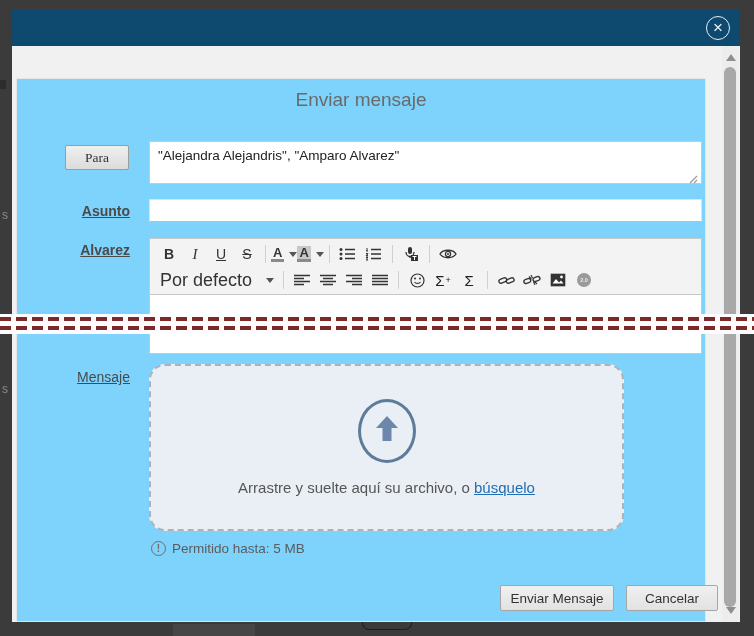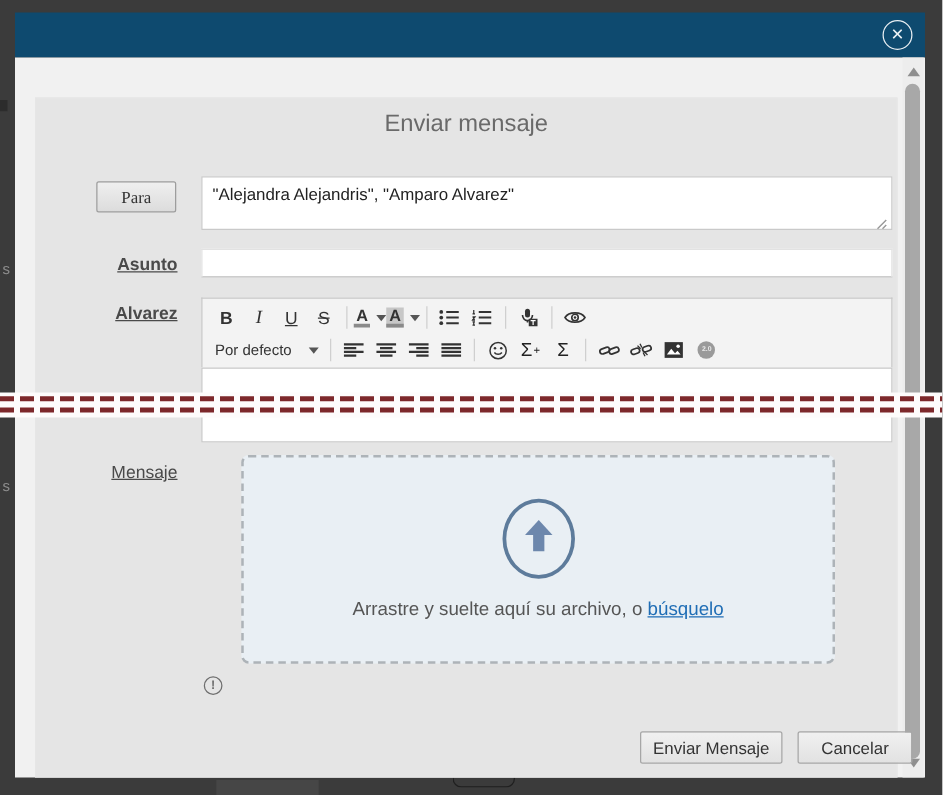--- a/index.html
+++ b/index.html
@@ -20,21 +20,21 @@
   .modal-bg { position:absolute; left:12px; top:46px; width:728px; height:576px; background:#f1f1f1; }
 
   
   .scroll-track { position:absolute; left:722px; top:46px; width:17px; height:576px; background:#ededed; }
   .scroll-arrow { position:absolute; left:4px; width:0; height:0; border-left:5px solid transparent; border-right:5px solid transparent; }
   .scroll-arrow.up { top:8px; border-bottom:7px solid #8f8f8f; }
   .scroll-arrow.down { bottom:8px; border-top:7px solid #8f8f8f; }
   .scroll-thumb { position:absolute; left:2px; top:21px; width:12px; height:540px; background:#a8a8a8; border-radius:6px; }
 
   
-  .panel { position:absolute; left:28px; top:78px; width:690px; height:544px; background:#e5e5e5; border:1px solid #e6e6e6; }
+  .panel { position:absolute; left:16px; top:78px; width:690px; height:544px; background:#7dd3fc; border:1px solid #e6e6e6; }
   .dlg-title { position:absolute; top:10px; left:0; width:100%; text-align:center; font-size:19px; color:#6a6a6a; }
 
   .lbl { position:absolute; left:0; width:113px; text-align:right; font-size:14px; color:#4a4a4a;text-decoration:underline; }
   .lbl.bold { font-weight:bold; }
 
   .para-btn { position:absolute; left:48px; top:66px; width:64px; height:25px;
     background:linear-gradient(#efefef,#dcdcdc); border:1px solid #9d9d9d; border-radius:2px;
     font-size:13.5px; color:#333; cursor:pointer; font-family:Liberation Serif, serif; }
   .para-area { position:absolute; left:132px; top:62px; width:553px; height:43px; background:#fff;
     border:1px solid #c9c9c9; resize:none; font-size:13.5px; color:#222; padding:6px 8px;
@@ -53,37 +53,37 @@
     cursor:pointer; color:#333; font-size:14px; }
   .tb-sep { width:1px; height:18px; background:#cfcfcf; margin:0 5px; }
   .glyph-b { font-weight:bold; }
   .glyph-i { font-style:italic; font-family:"Liberation Serif", serif; font-size:15px; }
   .glyph-u { text-decoration:underline; }
   .glyph-s { text-decoration:line-through; }
   .color-a { font-weight:bold; font-size:13px; border-bottom:3px solid #8a8a8a; line-height:13px; padding:0 2px; }
   .color-a.bg { background:#c7c7c7; }
   .caret { width:0; height:0; border-left:4px solid transparent; border-right:4px solid transparent;
     border-top:5px solid #555; margin-left:5px; }
-  .font-dd { display:flex; align-items:center; font-size:12px; color:#333; padding:0 4px; cursor:pointer; min-width:88px; }
+  .font-dd { display:flex; align-items:center; font-size:18px; color:#333; padding:0 4px; cursor:pointer; min-width:88px; }
   .font-dd .caret { margin-left:14px; }
   .sigma { font-size:15px; color:#222; }
   .sigma sup { font-size:9px; margin-left:1px; }
   .badge-20 { width:14px; height:14px; border-radius:50%; background:#9a9a9a; color:#e8e8e8;
     font-size:5.5px; font-weight:bold; display:flex; align-items:center; justify-content:center; }
   .editor-body { background:#fff; border:1px solid #c8c8c8; height:60px; cursor:text; }
 
   
   .cut-band { position:absolute; left:0; top:314px; width:754px; height:20px; background:#fefcfc; z-index:60; }
   .cut-line { height:4px; background:repeating-linear-gradient(90deg, #7d282b 0 11px, transparent 11px 16px); }
   .cut-line.first { margin-top:3px; }
   .cut-line.second { margin-top:5px; }
 
   
   .dropzone { position:absolute; left:132px; top:285px; width:475px; height:167px; background:#e9eff4;
-    border:2px dashed #adb3b8; border-radius:6px; cursor:pointer;margin-left:32px; }
+    border:2px dashed #adb3b8; border-radius:16px; cursor:pointer; }
   .upload-circle { position:absolute; left:50%; top:33px; transform:translateX(-50%); width:58px; height:64px;
     border:3px solid #5d7b9b; border-radius:50%; }
   .arrow-up { position:absolute; left:50%; top:14px; transform:translateX(-50%); width:0; height:0;
     border-left:11px solid transparent; border-right:11px solid transparent; border-bottom:12px solid #6d87ac; }
   .arrow-stem { position:absolute; left:50%; top:25px; transform:translateX(-50%); width:9px; height:14px; background:#6d87ac; }
   .drop-text { position:absolute; left:0; width:100%; top:113px; text-align:center; font-size:15px; color:#555; }
   .drop-link { color:#1f6db5; text-decoration:underline; cursor:pointer; }
   .limit-row { position:absolute; left:134px; top:462px; display:flex; align-items:center; gap:6px; color:#5c5c5c; font-size:13.5px; }
   .info-icon { width:15px; height:15px; border:1.5px solid #6e6e6e; border-radius:50%; color:#6e6e6e;
     font-size:10px; font-weight:bold; display:flex; align-items:center; justify-content:center; }
@@ -264,20 +264,21 @@
         <div class="arrow-up"></div>
         <div class="arrow-stem"></div>
       </div>
       <div class="drop-text">
         <span>Arrastre y suelte aquí su archivo, o</span>
         <span class="drop-link">búsquelo</span>
       </div>
     </div>
     <div class="limit-row">
       <span class="info-icon">!</span>
+      <span>Permitido hasta: 5 MB</span>
     </div>
 
     <button class="act-btn send-btn">Enviar Mensaje</button>
     <button class="act-btn cancel-btn">Cancelar</button>
   </div>
 
   <div class="cut-band">
     <div class="cut-line first"></div>
     <div class="cut-line second"></div>
   </div>

